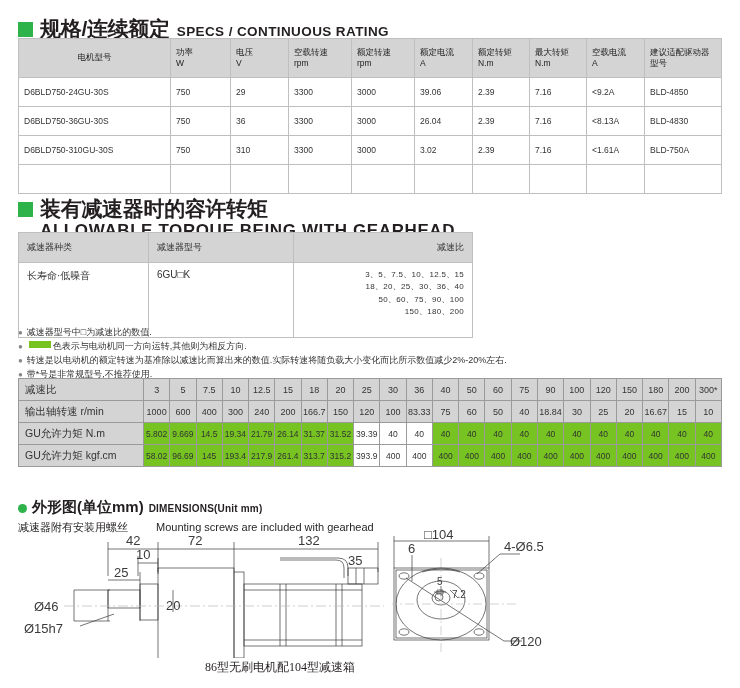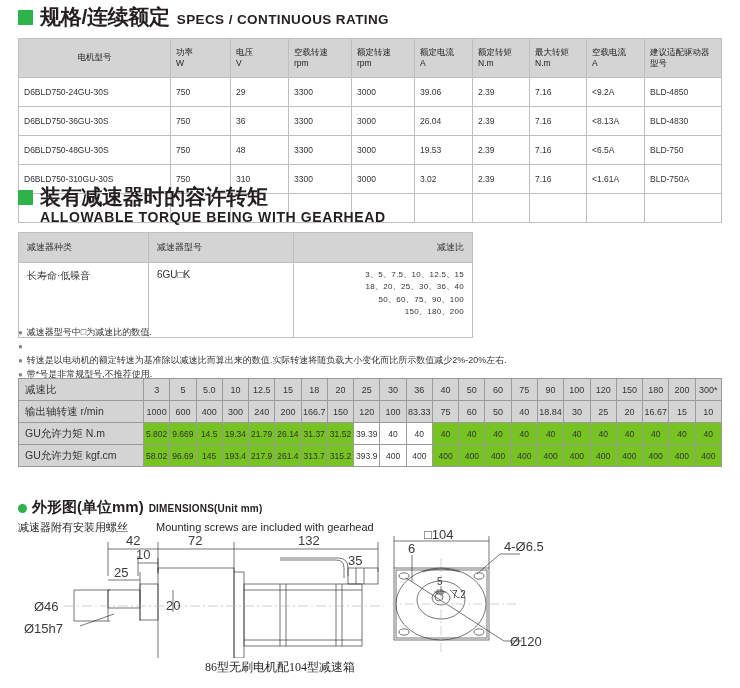--- a/index.html
+++ b/index.html
@@ -7,26 +7,26 @@
     width:740px;height:688px;
     background:#ffffff;
     font-family:"Liberation Sans","DejaVu Sans",sans-serif;
     color:#231f20;
     overflow:hidden;
     position:relative;
   }
   .page{position:relative;width:740px;height:688px;}
 
   
-  .sec-head{display:flex;align-items:baseline;gap:7px;}
+  .sec-head{display:flex;align-items:baseline;gap:7px;margin-top:12px;}
   .marker{display:inline-block;width:15px;height:15px;background:#2eb24a;flex:none;position:relative;top:1px;}
   .marker.dot{border-radius:50%;width:9px;height:9px;}
   .sec-cn{font-size:21px;font-weight:bold;letter-spacing:-0.3px;line-height:1;}
   .sec-en{font-size:13.5px;font-weight:bold;letter-spacing:0.4px;line-height:1;}
-  .sec-en-big{font-size:14px;font-weight:bold;letter-spacing:0.6px;line-height:1;margin:3px 0 0 22px;}
+  .sec-en-big{font-size:17px;font-weight:bold;letter-spacing:0.6px;line-height:1;margin:3px 0 0 22px;}
 
   
   table{border-collapse:collapse;}
   .spec-tbl{width:704px;table-layout:fixed;}
   .spec-tbl th,.spec-tbl td{
     border:1px solid #bfbfbf;
     font-size:8.5px;font-weight:normal;
     padding:4px 5px;text-align:left;vertical-align:middle;
     color:#333;
     height:18px;
@@ -155,32 +155,20 @@
             <td>D6BLD750-36GU-30S</td>
             <td>750</td>
             <td>36</td>
             <td>3300</td>
             <td>3000</td>
             <td>26.04</td>
             <td>2.39</td>
             <td>7.16</td>
             <td>&lt;8.13A</td>
             <td>BLD-4830</td>
-          </tr>
-          <tr>
-            <td>D6BLD750-48GU-30S</td>
-            <td>750</td>
-            <td>48</td>
-            <td>3300</td>
-            <td>3000</td>
-            <td>19.53</td>
-            <td>2.39</td>
-            <td>7.16</td>
-            <td>&lt;6.5A</td>
-            <td>BLD-750</td>
           </tr>
           <tr>
             <td>D6BLD750-310GU-30S</td>
             <td>750</td>
             <td>310</td>
             <td>3300</td>
             <td>3000</td>
             <td>3.02</td>
             <td>2.39</td>
             <td>7.16</td>
@@ -242,39 +230,40 @@
     </table>
   </div>
 
   <div class="abs notes" style="left:18px;top:318px;width:710px;">
     <div class="note">
       <span class="b">●</span>
       <span>减速器型号中□为减速比的数值.</span>
     </div>
     <div class="note">
       <span class="b">●</span>
+      <span><span class="swatch"></span><span>色表示与电动机同一方向运转,其他则为相反方向.</span></span>
     </div>
     <div class="note">
       <span class="b">●</span>
       <span>转速是以电动机的额定转速为基准除以减速比而算出来的数值.实际转速将随负载大小变化而比所示数值减少2%-20%左右.</span>
     </div>
     <div class="note">
       <span class="b">●</span>
       <span>带*号是非常规型号,不推荐使用.</span>
     </div>
   </div>
 
   <div class="abs" style="left:18px;top:378px;">
     <table class="rt">
       <tbody>
           <tr>
             <td class="lbl">减速比</td>
             <td class="hd">3</td>
             <td class="hd">5</td>
-            <td class="hd">5.0</td>
+            <td class="hd">7.5</td>
             <td class="hd">10</td>
             <td class="hd">12.5</td>
             <td class="hd">15</td>
             <td class="hd">18</td>
             <td class="hd">20</td>
             <td class="hd">25</td>
             <td class="hd">30</td>
             <td class="hd">36</td>
             <td class="hd">40</td>
             <td class="hd">50</td>

